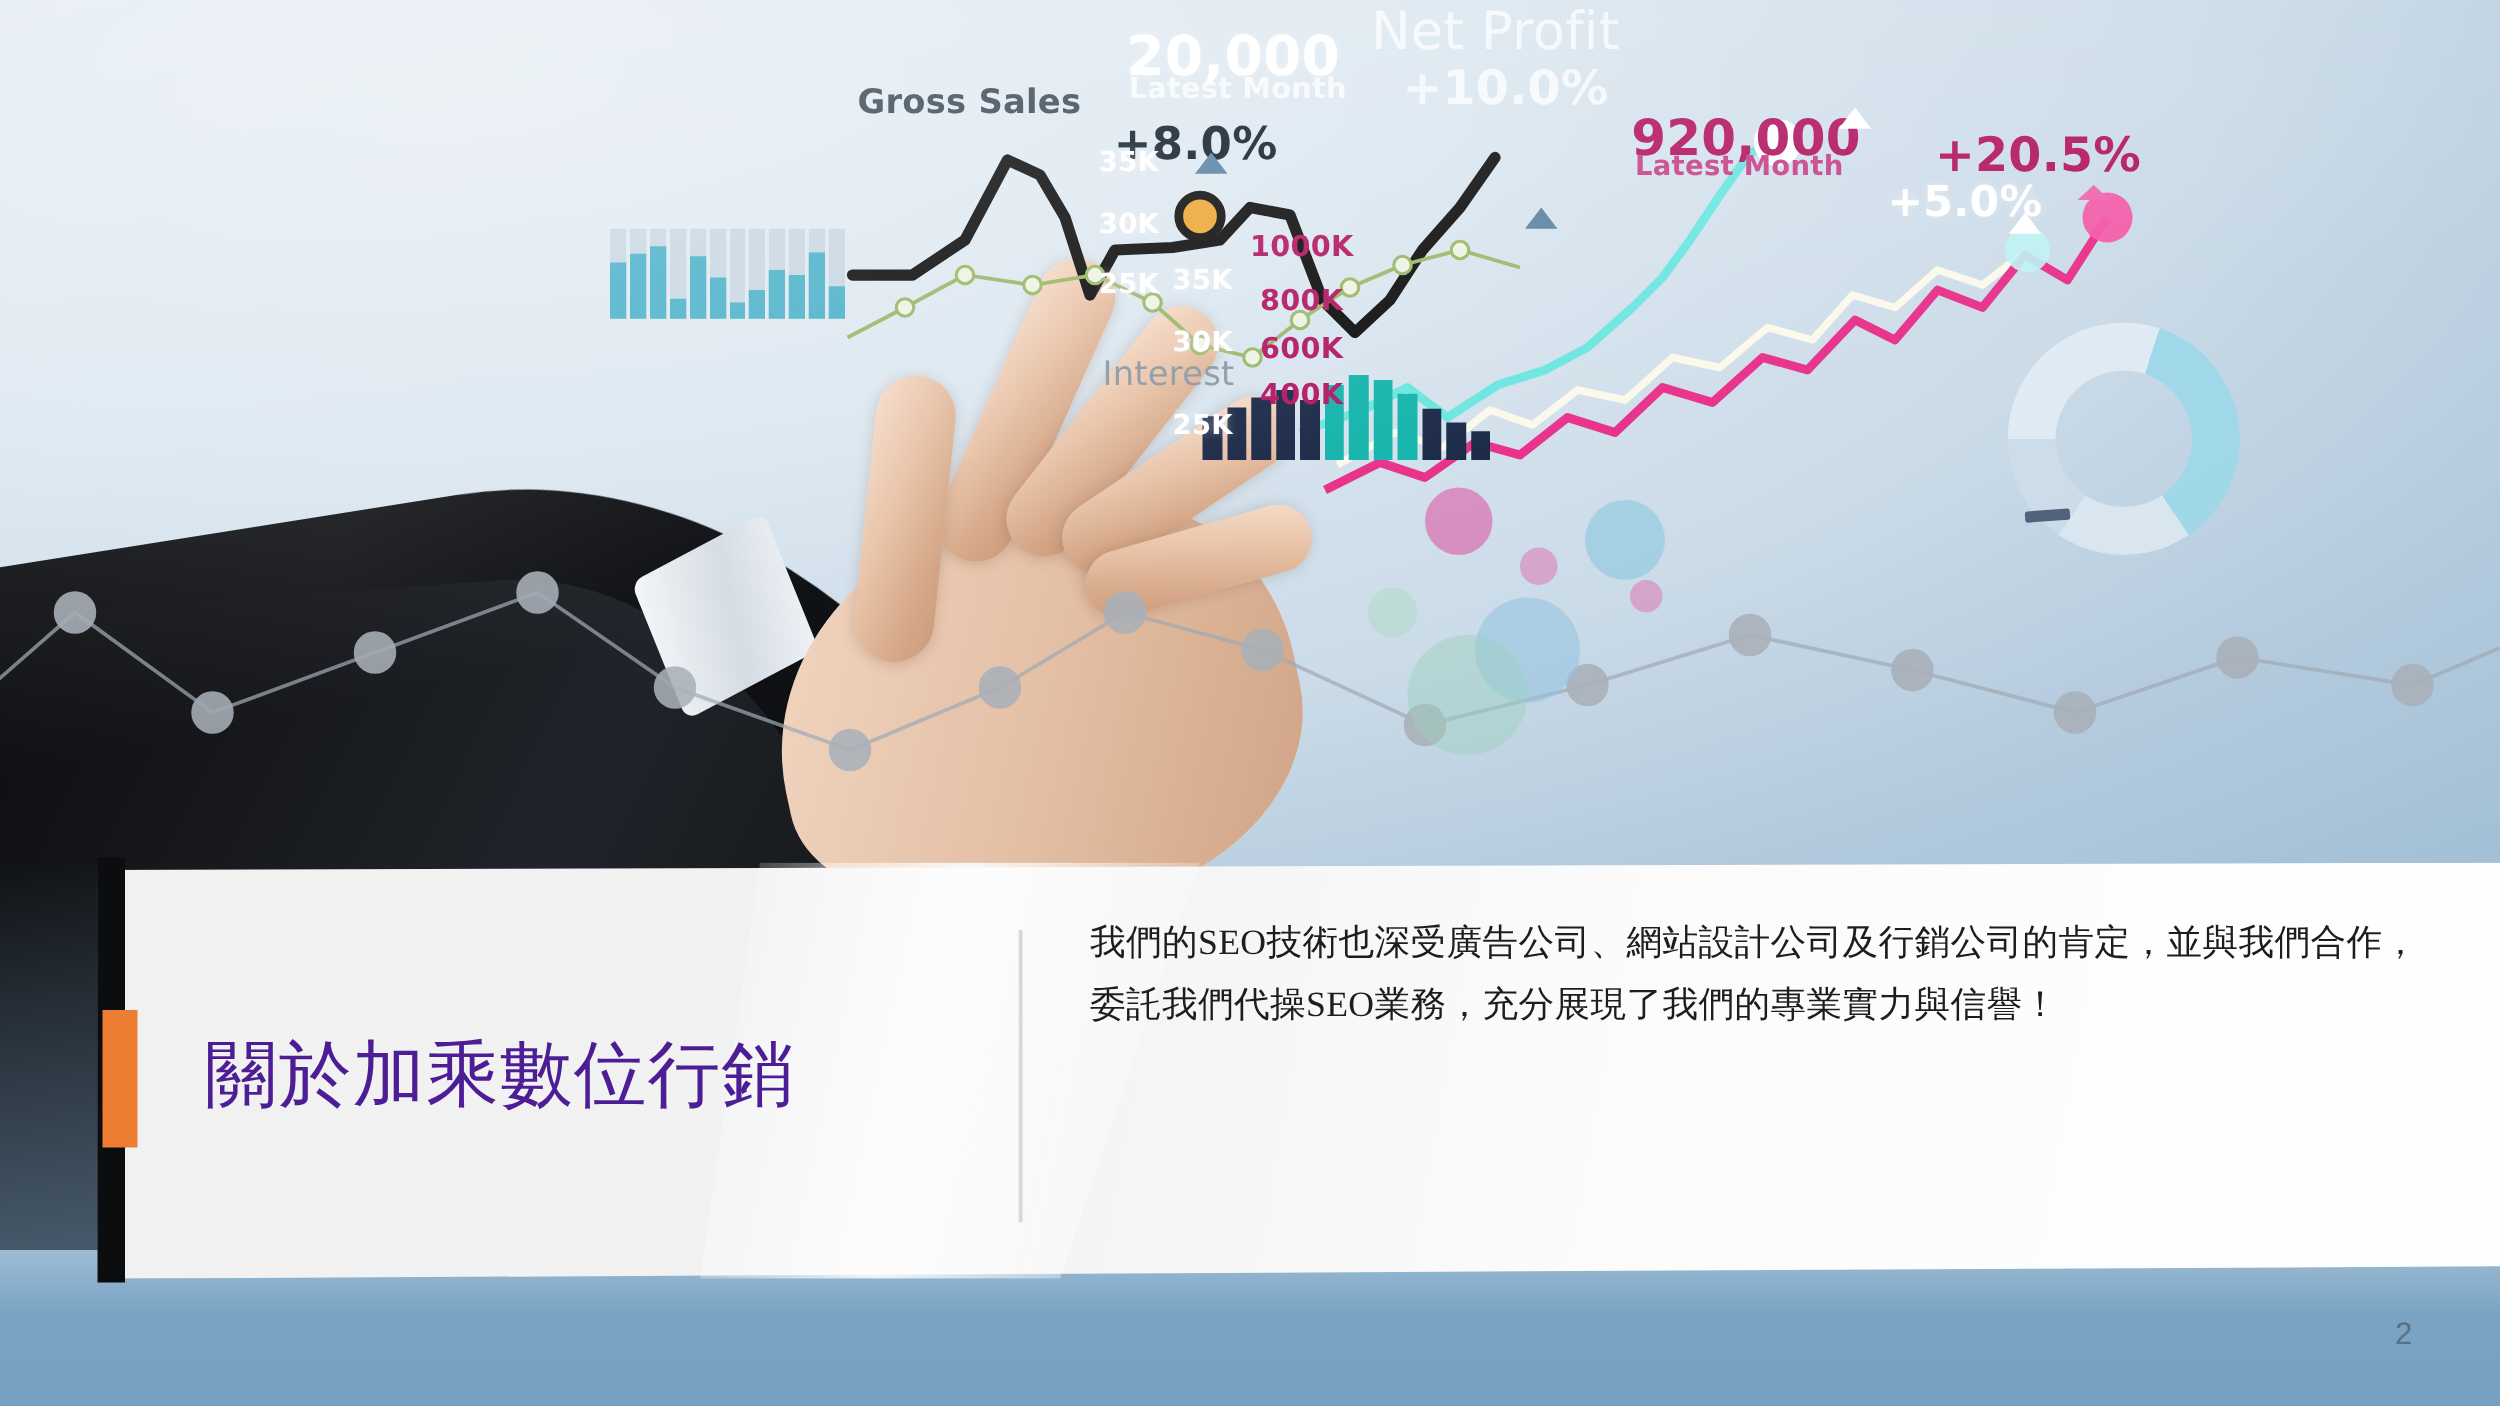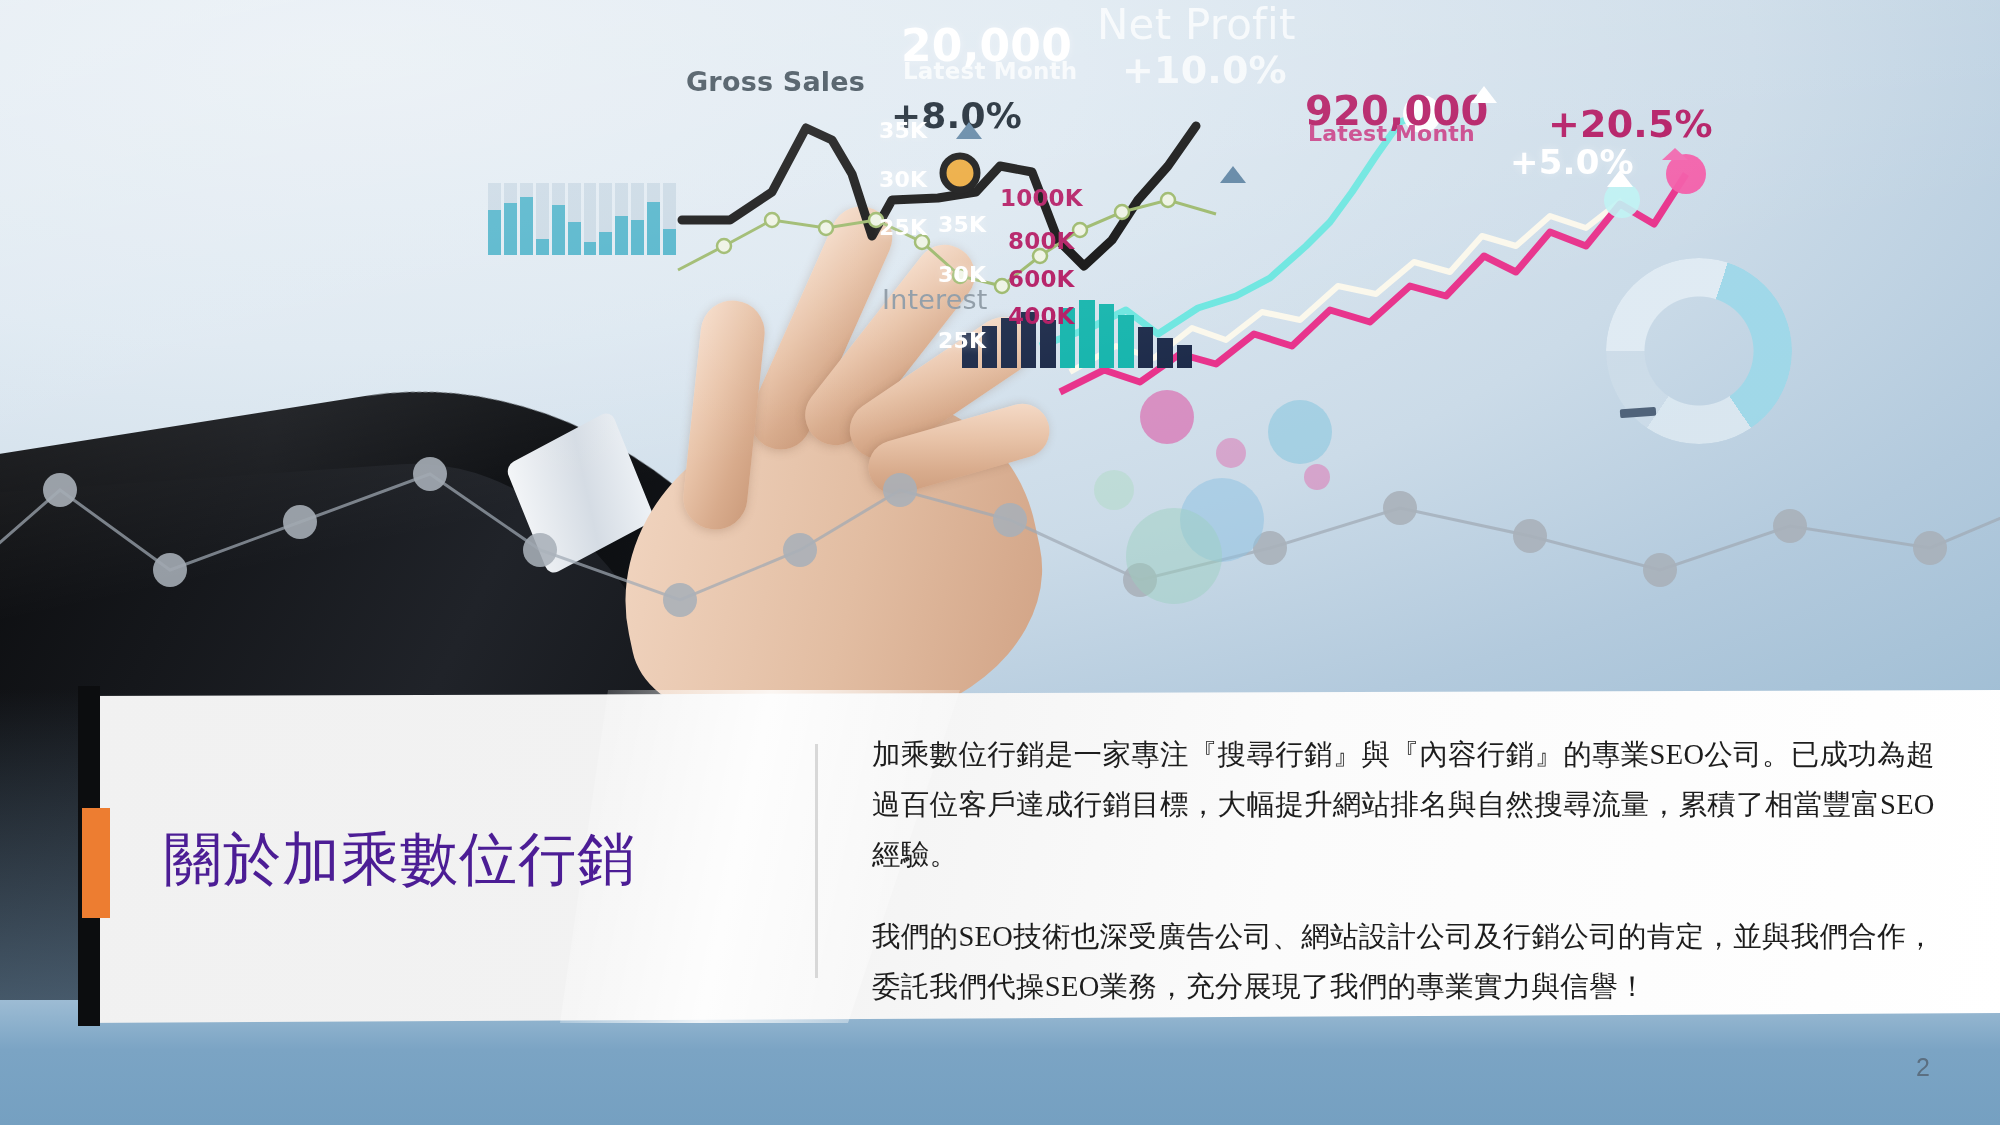--- a/index.html
+++ b/index.html
@@ -328,18 +328,17 @@
   <div class="panel"></div>
   <div class="panel-sheen"></div>
   <div class="leftblack"></div>
   <div class="accent"></div>
 
   <div class="title">關於加乘數位行銷</div>
 
   <div class="vdiv"></div>
 
   <div class="body">
-    <p>加乘數位行銷是一家專注『搜尋行銷』與『內容行銷』的專業SEO公司。已成功為超過百位客戶達成行銷目標，大幅提升網站排名與自然搜尋流量，累積了相當豐富SEO經驗。</p>
     <p>我們的SEO技術也深受廣告公司、網站設計公司及行銷公司的肯定，並與我們合作，委託我們代操SEO業務，充分展現了我們的專業實力與信譽！</p>
   </div>
 
   <div class="pageno">2</div>
 </div>
 
 </body></html>

